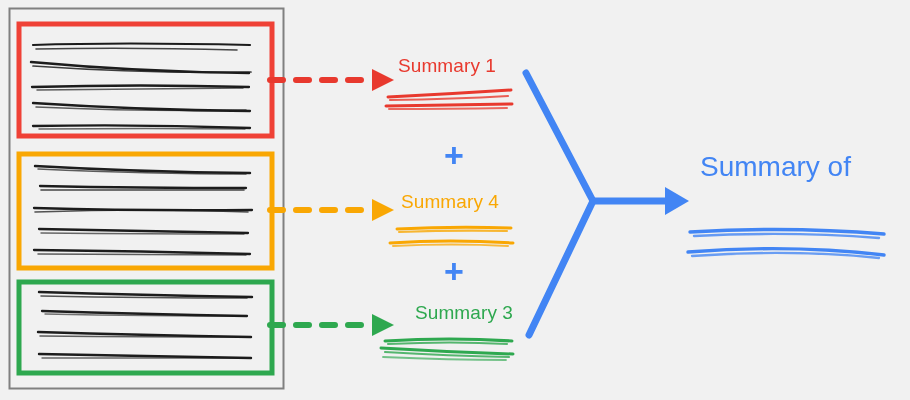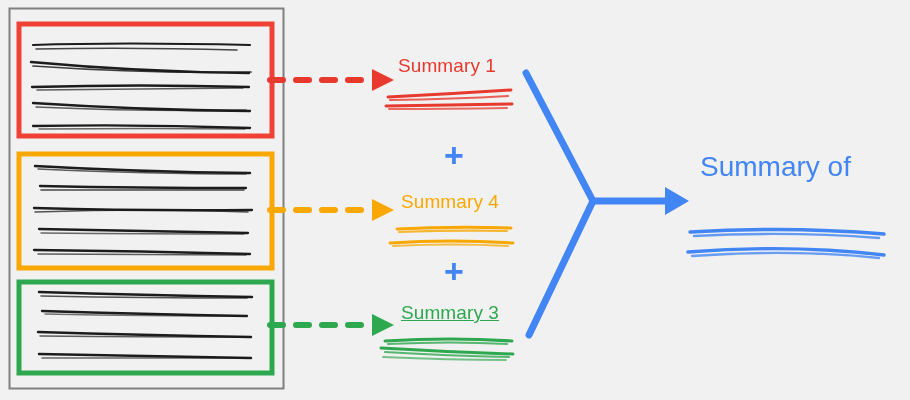--- a/index.html
+++ b/index.html
@@ -33,21 +33,21 @@
     font-family: "Liberation Sans", sans-serif;
     line-height: 1.05;
   }
   .summary-label {
     font-size: 19px;
     font-weight: 400;
     letter-spacing: 0.1px;
   }
   #label-summary-1 { left: 398px; top: 56px; color: #e8392e; }
   #label-summary-2 { left: 401px; top: 192px; color: #f9a703; }
-  #label-summary-3 { left: 401px; top: 303px; color: #2ea84f; text-decoration: underline; }
+  #label-summary-3 { left: 415px; top: 303px; color: #2ea84f; }
   #label-final {
     left: 700px; top: 137px;
     color: #4285f4;
     font-size: 28px;
     font-weight: 400;
     text-align: left;
     width: 186px;
     line-height: 1.22;
     margin-top: 13px;
   }

